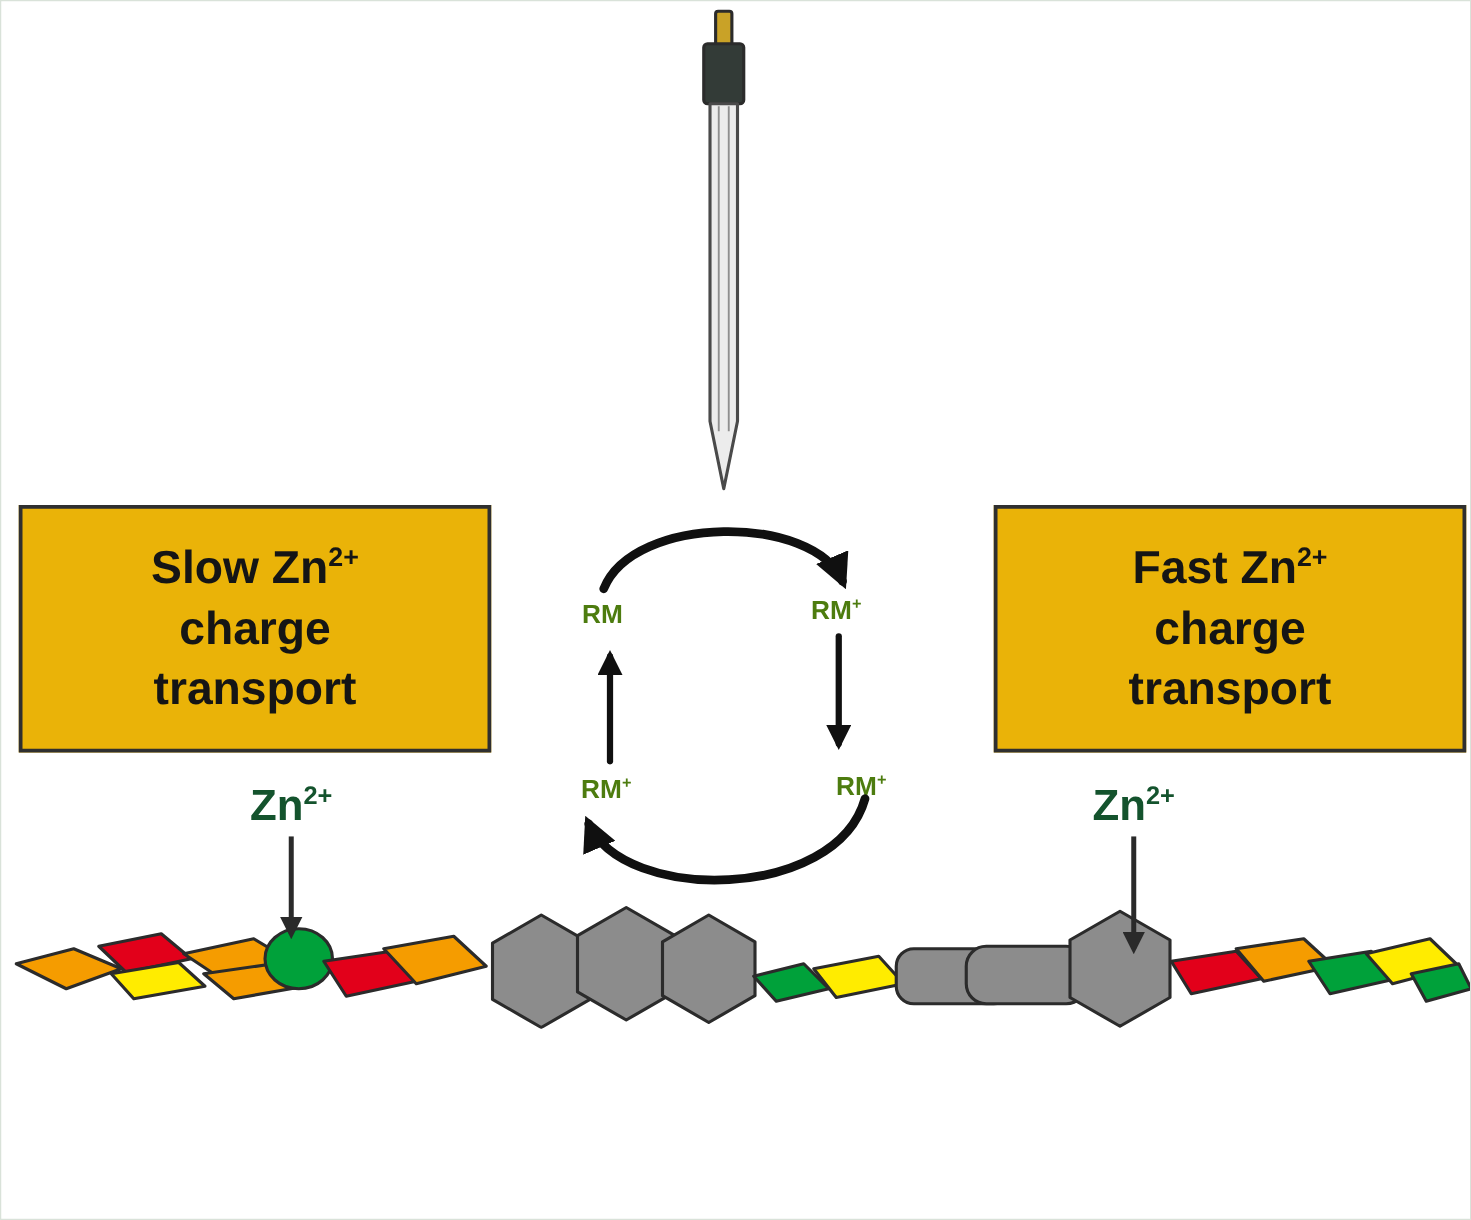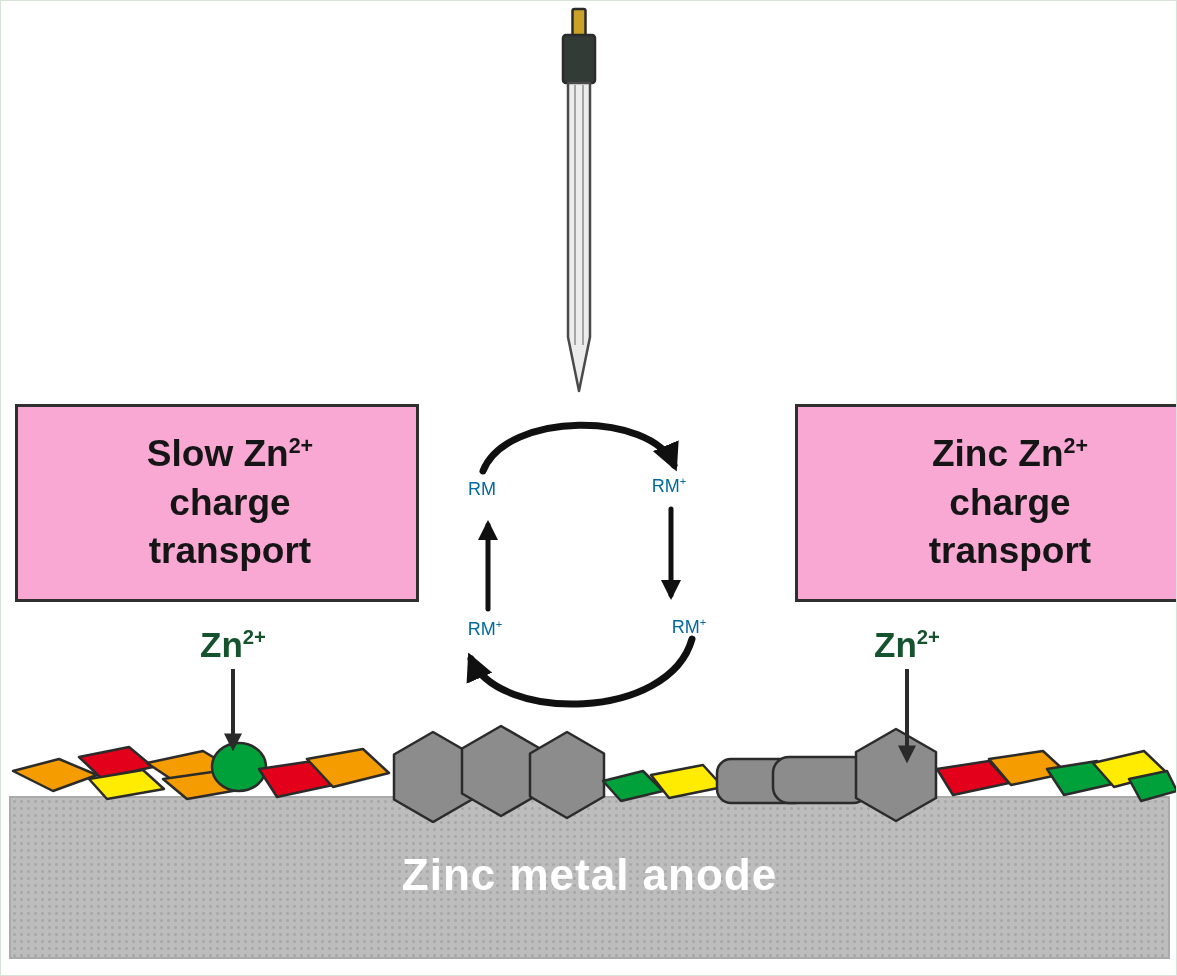--- a/index.html
+++ b/index.html
@@ -1,25 +1,25 @@
 <!DOCTYPE html>
 <html><head>
 <meta charset="utf-8">
 <style>
   html,body{margin:0;padding:0;background:#ffffff;font-family:"Liberation Sans",sans-serif;}
   .canvas{position:relative;width:1177px;height:976px;background:#ffffff;overflow:hidden;border:1px solid #d9e2d9;box-sizing:border-box;}
 
   
-  .box{position:absolute;border:3px solid #2f2f2f;background:#f9a8d4;display:flex;flex-direction:column;justify-content:center;align-items:center;font-size:37px;font-weight:bold;color:#151515;line-height:1.32;text-align:center;padding-left:26px;}
+  .box{position:absolute;border:3px solid #2f2f2f;background:#eab308;display:flex;flex-direction:column;justify-content:center;align-items:center;font-size:37px;font-weight:bold;color:#151515;line-height:1.32;text-align:center;}
   .box sup{font-size:58%;vertical-align:super;}
   .box-left{left:14px;top:403px;width:372px;height:192px;}
   .box-right{left:794px;top:403px;width:372px;height:192px;}
 
   
-  .rm-label{position:absolute;width:70px;text-align:center;font-size:18px;font-weight:normal;color:#0369a1;}
+  .rm-label{position:absolute;width:70px;text-align:center;font-size:21px;font-weight:bold;color:#4d7c0f;}
   .rm-label sup{font-size:62%;vertical-align:super;}
   .rm-tl{left:446px;top:477px;}
   .rm-tr{left:633px;top:474px;}
   .rm-bl{left:449px;top:617px;}
   .rm-br{left:653px;top:615px;}
 
   
   .ion-label{position:absolute;width:120px;text-align:center;font-size:35px;font-weight:bold;color:#14532d;}
   .ion-label sup{font-size:58%;vertical-align:super;}
   .ion-left{left:172px;top:624px;}
@@ -73,21 +73,21 @@
   <div class="rm-label rm-bl"><span>RM</span><sup>+</sup></div>
   <div class="rm-label rm-br"><span>RM</span><sup>+</sup></div>
 
   <div class="box box-left">
     <div><span>Slow Zn</span><sup>2+</sup></div>
     <div>charge</div>
     <div>transport</div>
   </div>
 
   <div class="box box-right">
-    <div><span>Zinc Zn</span><sup>2+</sup></div>
+    <div><span>Fast Zn</span><sup>2+</sup></div>
     <div>charge</div>
     <div>transport</div>
   </div>
 
   <div class="ion-label ion-left"><span>Zn</span><sup>2+</sup></div>
   <svg class="ion-arrow-svg ion-arrow-left" width="40" height="95" viewBox="0 0 40 95">
     <defs>
       <marker id="ahl" markerWidth="4.5" markerHeight="4.5" refX="3.4" refY="2.25" orient="auto" markerUnits="strokeWidth">
         <path d="M0,0 L4.5,2.25 L0,4.5 Z" fill="#2a2a2a"></path>
       </marker>
@@ -98,23 +98,20 @@
   <div class="ion-label ion-right"><span>Zn</span><sup>2+</sup></div>
   <svg class="ion-arrow-svg ion-arrow-right" width="40" height="108" viewBox="0 0 40 108">
     <defs>
       <marker id="ahr" markerWidth="4.5" markerHeight="4.5" refX="3.4" refY="2.25" orient="auto" markerUnits="strokeWidth">
         <path d="M0,0 L4.5,2.25 L0,4.5 Z" fill="#2a2a2a"></path>
       </marker>
     </defs>
     <line class="ion-line" x1="20" y1="0" x2="20" y2="90" marker-end="url(#ahr)"></line>
   </svg>
 
-  <div class="anode">
-    <div class="anode-label">Zinc metal anode</div>
-  </div>
 
   <svg class="particles-svg" width="1177" height="100" viewBox="0 0 1177 100">
 
     <polygon class="pshape" points="12,48 58,36 96,52 52,68" fill="#F59C00"></polygon>
     <polygon class="pshape" points="78,34 128,24 152,44 100,55" fill="#E2001A"></polygon>
     <polygon class="pshape" points="88,56 142,47 163,66 106,76" fill="#FFEC00"></polygon>
     <polygon class="pshape" points="146,40 202,28 232,46 176,60" fill="#F59C00"></polygon>
     <polygon class="pshape" points="162,56 218,48 243,66 186,76" fill="#F59C00"></polygon>
     <ellipse class="pshape" cx="238" cy="44" rx="27" ry="24" fill="#00A13A"></ellipse>
     <polygon class="pshape" points="258,46 312,38 332,62 276,74" fill="#E2001A"></polygon>

